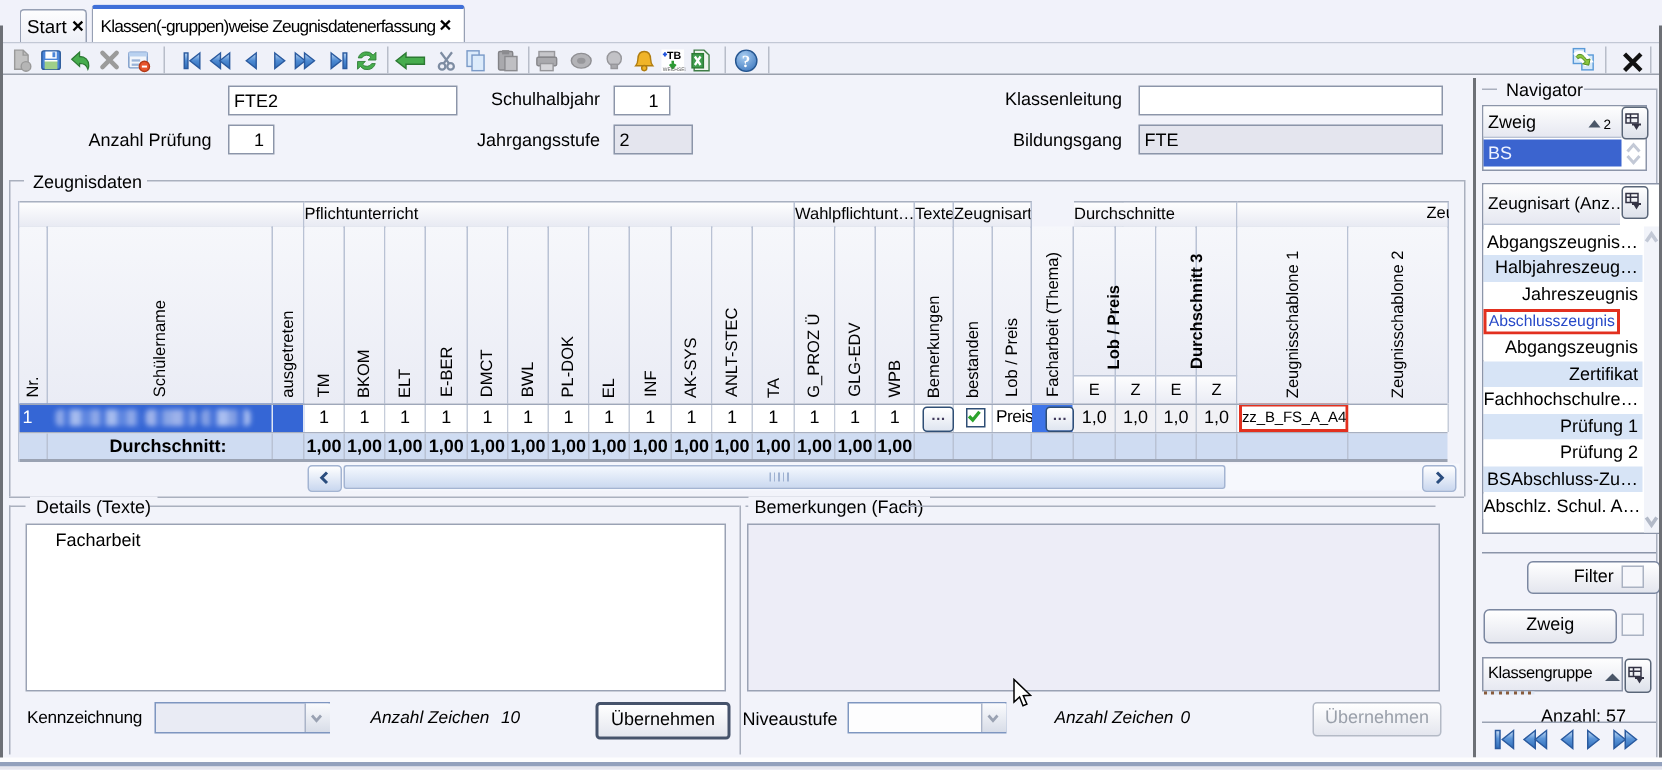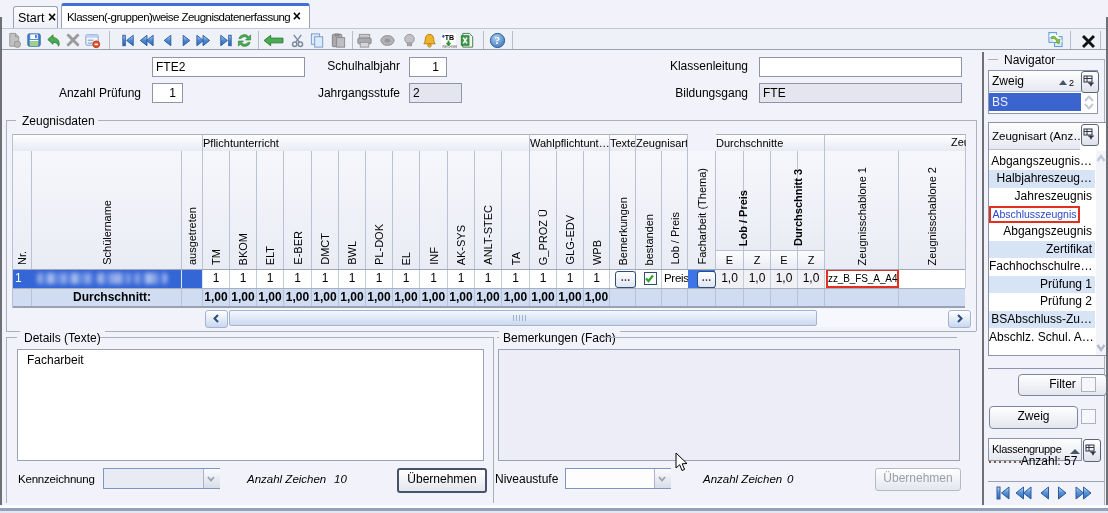--- a/index.html
+++ b/index.html
@@ -384,21 +384,21 @@
 <div style="position:absolute;left:513px;top:315px;width:13px;height:6px;background:repeating-linear-gradient(90deg,#9fb2d2 0 1px,transparent 1px 3px);"></div>
 <div class="btn" style="left:948px;top:310px;width:21px;height:16px;background:linear-gradient(#fff,#c9d7ef);border-color:#a3b4d2;"><svg width="9" height="9" style="margin-top:3px;" viewBox="0 0 9 9">
         <path d="M3 1 L6.5 4.5 L3 8" stroke="#2a4d7e" stroke-width="2" fill="none"></path>
       </svg></div>
 
 <div class="hline" style="left:6px;top:337px;width:11px;"></div>
 <div class="legend" style="left:20px;top:331px;">Details (Texte)</div>
 <div class="hline" style="left:100px;top:337px;width:393px;"></div>
 <div class="vline" style="left:6px;top:337px;height:166px;"></div>
 <div class="vline" style="left:493px;top:337px;height:166px;"></div>
-<div style="position:absolute;left:17px;top:349px;width:467px;height:112px;border:1px solid #9aa2b4;background:#fff;box-sizing:border-box;font-size:12px;padding:3px 9px;">Facharbeit</div>
+<div style="position:absolute;left:17px;top:349px;width:467px;height:112px;border:1px solid #9aa2b4;background:#fff;box-sizing:border-box;font-size:12px;padding:3px 19px;">Facharbeit</div>
 
 <div class="hline" style="left:497px;top:337px;width:2px;"></div>
 <div class="legend" style="left:499px;top:331px;">Bemerkungen (Fach)</div>
 <div class="hline" style="left:601px;top:337px;width:356px;"></div>
 <div style="position:absolute;left:498px;top:349px;width:462px;height:112px;border:1px solid #9aa2b4;background:#ededf7;box-sizing:border-box;"></div>
 
 <div class="lbl" style="left:18px;top:470px;width:80px;text-align:left;font-size:11.5px;letter-spacing:-0.2px;white-space:nowrap;">Kennzeichnung</div>
 <div style="position:absolute;left:103px;top:468px;width:117px;height:21px;border:1px solid #7e96c0;background:#e9ebf4;box-sizing:border-box;"></div>
 <div style="position:absolute;left:203px;top:469px;width:16px;height:19px;background:linear-gradient(#fafbfd,#d8dde8);border-left:1px solid #aab4c8;"><svg width="10" height="10" style="margin:5px 0 0 2px;" viewBox="0 0 10 10">
         <path d="M2 3 L5 6.5 L8 3" stroke="#9aa2b2" stroke-width="1.8" fill="none"></path>
@@ -474,21 +474,21 @@
 <div style="position:absolute;left:988px;top:438px;width:94px;height:23px;border:1px solid #8c95a9;background:linear-gradient(#fefefe,#e6e8f1);font-size:12px;line-height:21px;padding-left:3px;box-sizing:border-box;white-space:nowrap;overflow:hidden;font-size:11px;letter-spacing:-0.3px;">Klassengruppe</div>
 <svg style="position:absolute;left:1069px;top:448px;" width="12" height="7" viewBox="0 0 12 7">
       <path d="M1 6 L6 1 L11 6 Z" fill="#4a5668"></path>
     </svg>
 <div style="position:absolute;left:1083px;top:439px;width:16px;height:21px;border:1px solid #5a6678;border-radius:3px;background:linear-gradient(#fff,#dde1ea);"><svg width="12" height="12" style="margin:4px 0 0 1px;" viewBox="0 0 12 12">
         <rect x="1" y="1" width="8" height="6" fill="none" stroke="#334" stroke-width="1"></rect>
         <path d="M1 3.5 H9 M4 1 V7" stroke="#334" stroke-width="1"></path>
         <path d="M5 8 h6 M6.5 8 L8 10.5 L9.5 8" stroke="#334" stroke-width="1.2" fill="#334"></path>
       </svg></div>
 <div style="position:absolute;left:989px;top:461px;width:34px;height:2px;background:repeating-linear-gradient(90deg,#7d4a26 0 2px,#dfe8f5 2px 5px);opacity:0.9;"></div>
-<div class="lbl" style="left:1014px;top:452px;width:70px;text-align:center;">Anzahl: 57</div>
+<div class="lbl" style="left:1014px;top:468px;width:70px;text-align:right;">Anzahl: 57</div>
 <div class="hline" style="left:988px;top:481px;width:116px;background:#9aa2b2;"></div>
 <svg style="position:absolute;left:995px;top:485px;" width="16" height="16" viewBox="0 0 16 16">
       <defs>
         <linearGradient id="ng" x1="0" y1="0" x2="0" y2="1">
           <stop offset="0" stop-color="#cfe2f6"></stop>
           <stop offset="0.45" stop-color="#5b95d8"></stop>
           <stop offset="1" stop-color="#2f6cb8"></stop>
         </linearGradient>
       </defs>
       <rect x="2" y="2" width="3" height="12" fill="url(#ng)" stroke="#2a5a9f" stroke-width="1"></rect>

